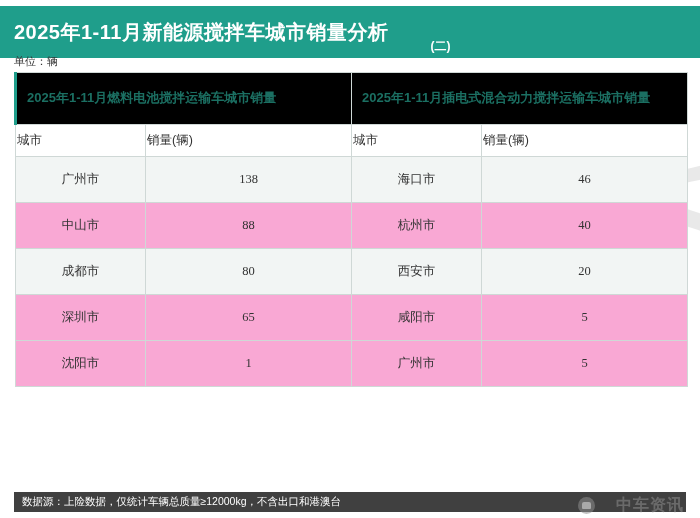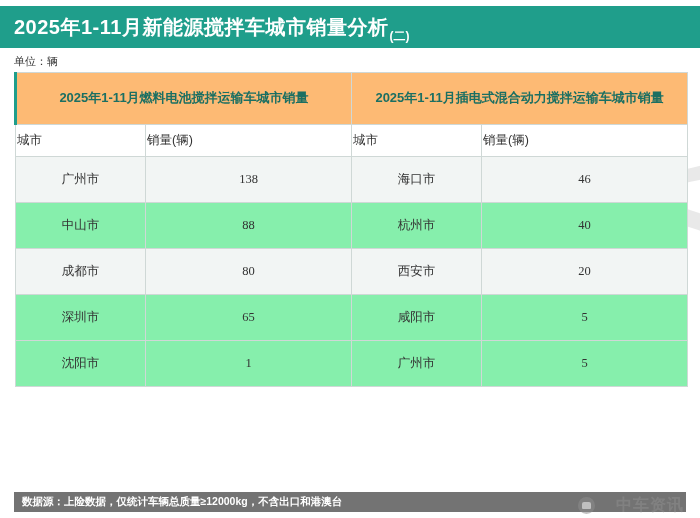--- a/index.html
+++ b/index.html
@@ -19,26 +19,27 @@
     width: 700px;
     height: 518px;
     box-sizing: border-box;
   }
   
   .title-bar {
     position: absolute;
     left: 0;
     top: 6px;
     width: 700px;
-    height: 42px;
+    height: 52px;
     background: #1f9e8b;
     display: flex;
     align-items: center;
     box-sizing: border-box;
     padding-left: 14px;
+    gap: 41px;
   }
   .title-main {
     color: #ffffff;
     font-size: 20px;
     font-weight: bold;
     letter-spacing: 0.5px;
     line-height: 1;
   }
   .title-sub {
     color: #ffffff;
@@ -71,25 +72,25 @@
   table.data col.c1 { width: 130px; }
   table.data col.c2 { width: 206px; }
   table.data col.c3 { width: 130px; }
   table.data col.c4 { width: 206px; }
 
   table.data td, table.data th {
     border: 1px solid #cfd8d6;
     box-sizing: border-box;
   }
   .grp-head {
-    background: #fdba74;
+    background: #000000;
     color: #1b6f62;
     font-size: 13px;
     font-weight: bold;
-    text-align: center;
+    text-align: left;
     padding: 10px 10px;
     height: 52px;
     line-height: 1.45;
     vertical-align: middle;
   }
   .grp-head.left-group { border-left: 3px solid #1f9e8b; }
   .col-head {
     background: #ffffff;
     color: #333333;
     font-size: 12.5px;
@@ -100,33 +101,33 @@
   }
   .cell {
     text-align: center;
     font-size: 12.5px;
     color: #333333;
     height: 46px;
     vertical-align: middle;
     font-family: Liberation Serif, serif;
   }
   tr.odd .cell { background: #f2f5f4; }
-  tr.even .cell { background: #86efac; }
+  tr.even .cell { background: #f9a8d4; }
 
   
   .footer-note {
     position: absolute;
     left: 14px;
     top: 492px;
     width: 672px;
     height: 20px;
-    background: #737373;
+    background: #404040;
     color: #ffffff;
     font-size: 10.5px;
-    font-weight: bold;
+    font-weight: normal;
     display: flex;
     align-items: center;
     padding-left: 8px;
     box-sizing: border-box;
   }
   
   .wm-big {
     position: absolute;
     left: 70px;
     top: 150px;

